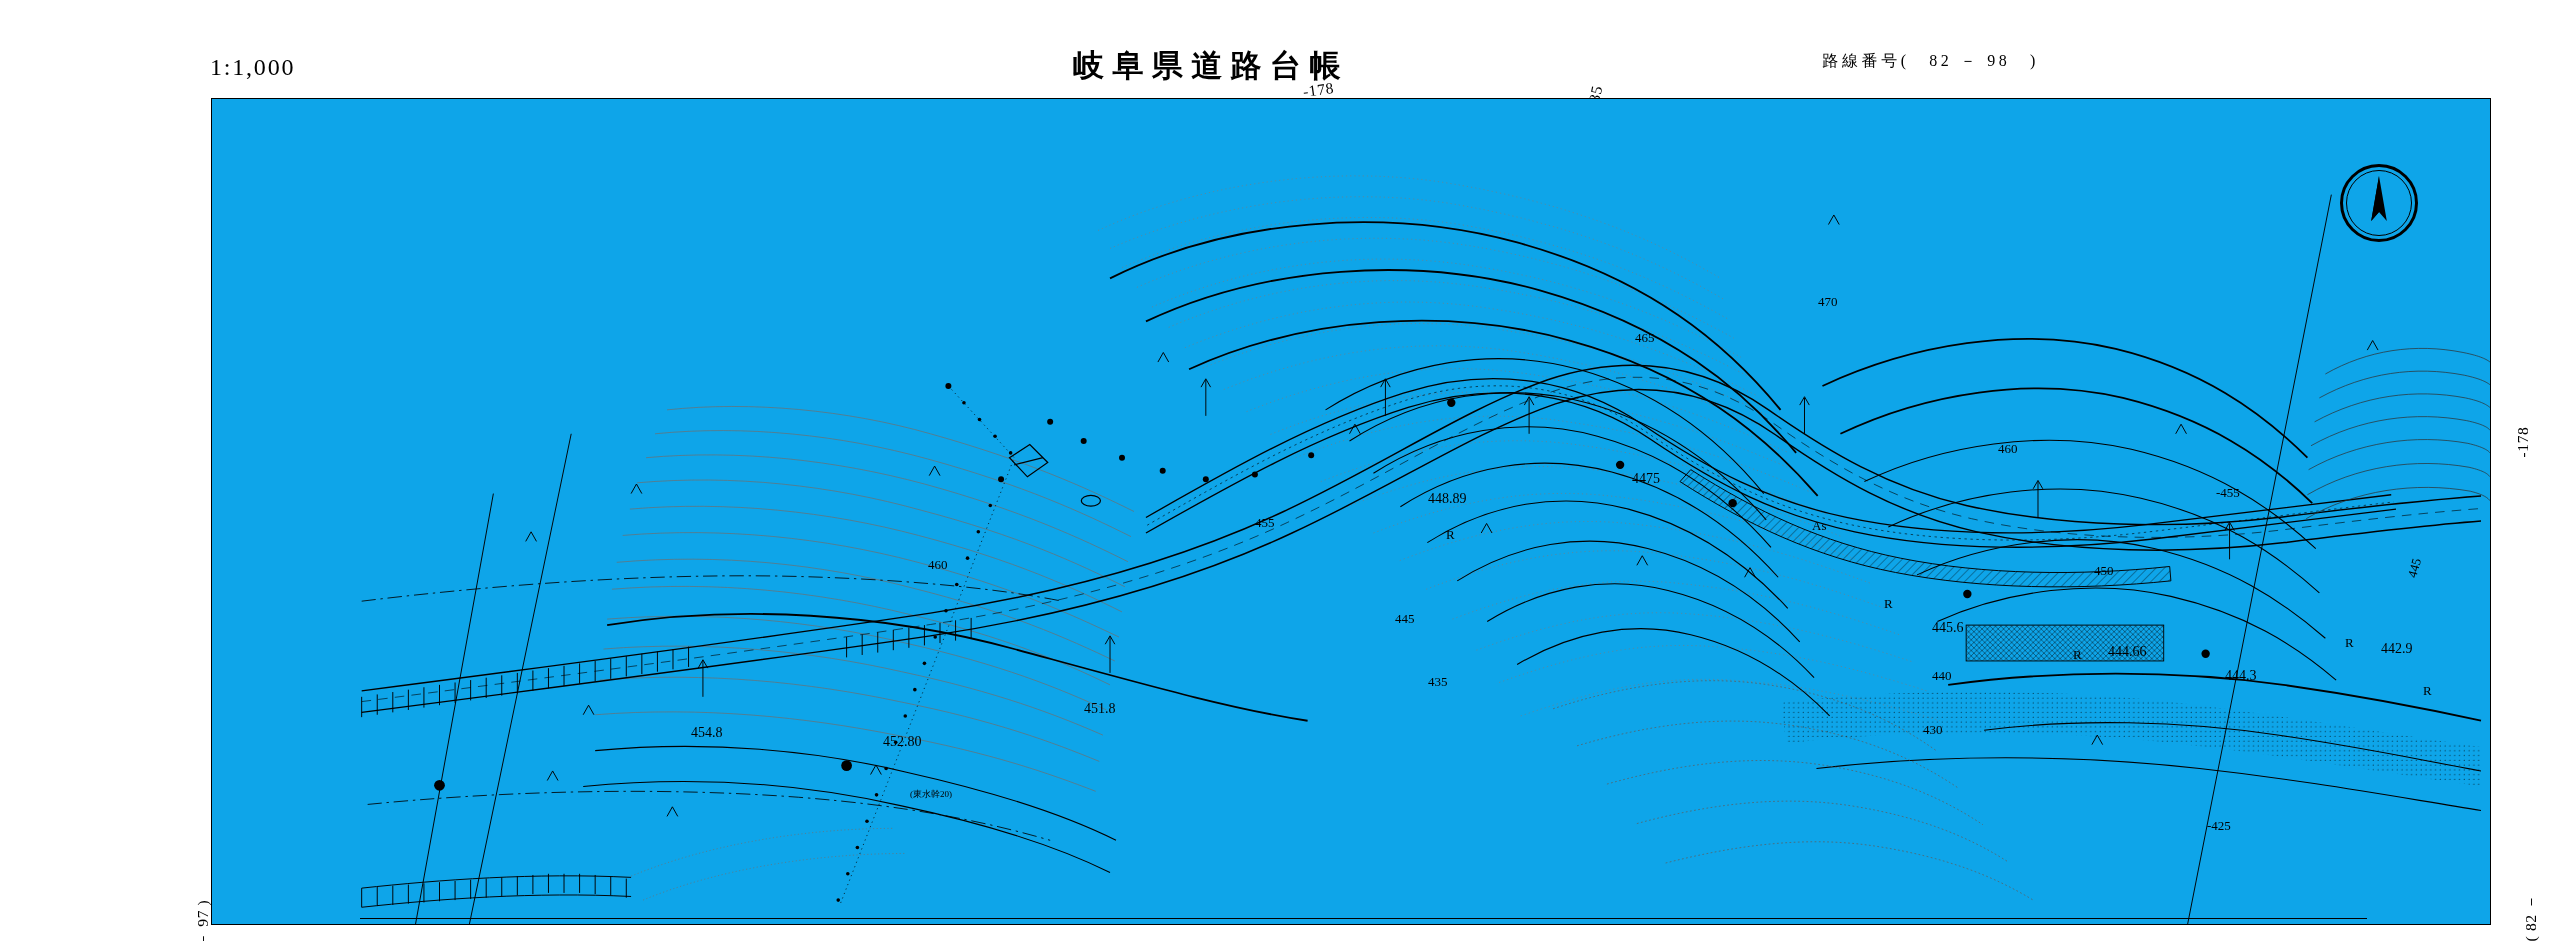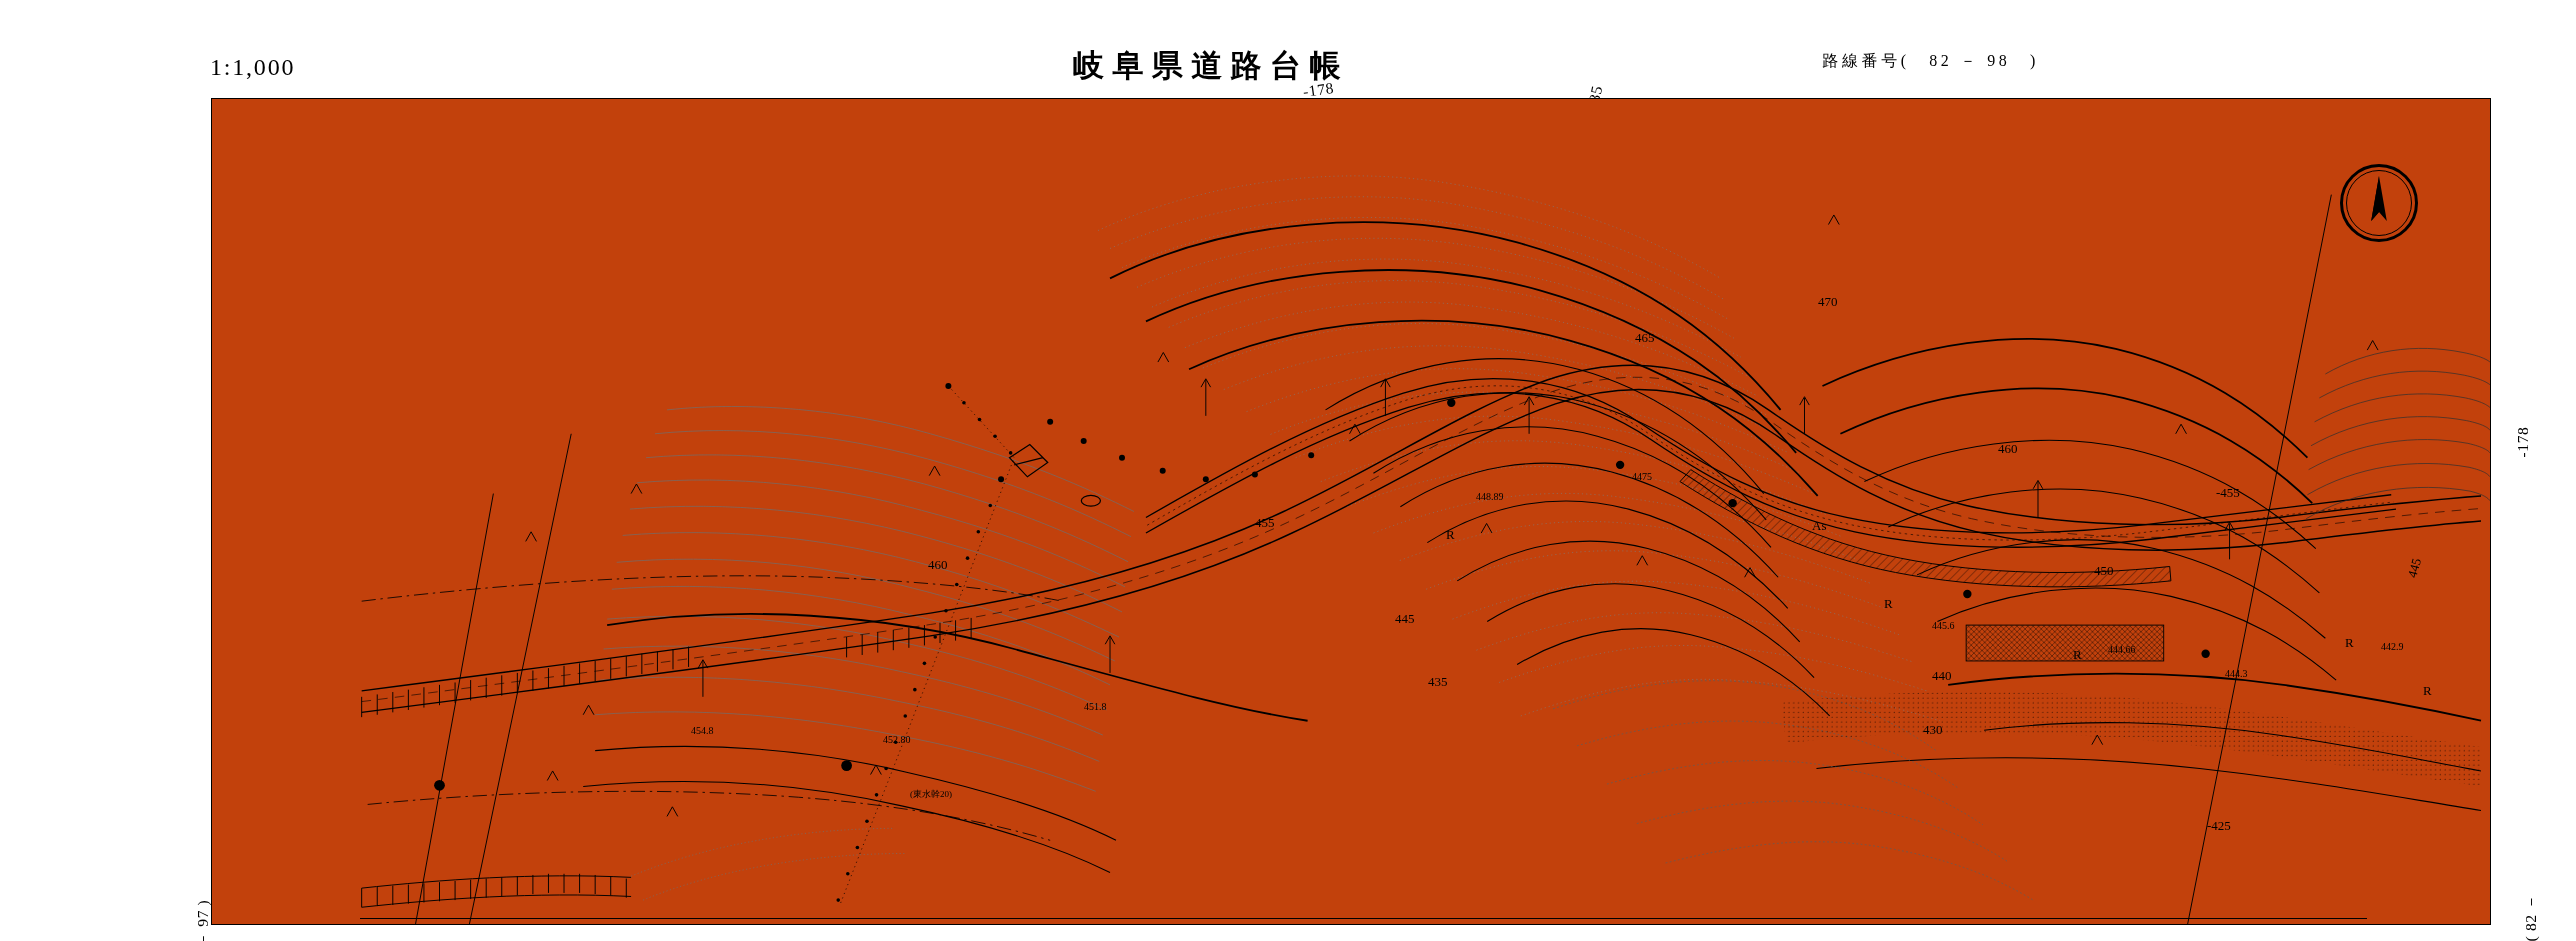--- a/index.html
+++ b/index.html
@@ -54,21 +54,21 @@
   
   .map-frame {
     position: absolute;
     left: 211px;
     top: 84px;
     width: 2280px;
     height: 827px;
     border: 1.8px solid #000;
     box-sizing: border-box;
     overflow: hidden;
-    background: #c2410c;
+    background: #0ea5e9;
   }
   .inner-bottom-line {
     position: absolute;
     left: 360px;
     top: 904px;
     width: 2007px;
     height: 0;
     border-top: 1.2px solid #000;
   }
   
@@ -112,21 +112,21 @@
     height: 100%;
   }
   
   .anno {
     position: absolute;
     font-size: 13px;
     font-family: "Liberation Serif", serif;
     white-space: nowrap;
     color: #000;
   }
-  .anno.small { font-size: 10px; }
+  .anno.small { font-size: 14px; }
   .anno.tiny  { font-size: 9px; }
 </style>
 </head>
 <body>
 
 <div class="sheet">
 
   <div class="scale-label">1:1,000</div>
   <div class="sheet-title">岐阜県道路台帳</div>
   <div class="route-number">路線番号(　82 － 98　)</div>
@@ -381,21 +381,21 @@
     <div class="anno" style="left:2193px;top:461px;transform:rotate(-75deg);">445</div>
     <div class="anno" style="left:1720px;top:569px;">440</div>
     <div class="anno" style="left:1711px;top:623px;">430</div>
     <div class="anno" style="left:1995px;top:719px;">-425</div>
     <div class="anno" style="left:716px;top:458px;">460</div>
     <div class="anno" style="left:1043px;top:416px;">455</div>
     <div class="anno" style="left:1183px;top:512px;">445</div>
     <div class="anno" style="left:1216px;top:575px;">435</div>
 
     <div class="anno small" style="left:1420px;top:372px;">4475</div>
-    <div class="anno small" style="left:1216px;top:392px;margin-left:48px;">448.89</div>
+    <div class="anno small" style="left:1216px;top:392px;">448.89</div>
     <div class="anno small" style="left:1720px;top:521px;">445.6</div>
     <div class="anno small" style="left:1896px;top:545px;">444.66</div>
     <div class="anno small" style="left:2013px;top:569px;">444.3</div>
     <div class="anno small" style="left:2169px;top:542px;">442.9</div>
     <div class="anno small" style="left:872px;top:602px;">451.8</div>
     <div class="anno small" style="left:479px;top:626px;">454.8</div>
     <div class="anno small" style="left:671px;top:635px;">452.80</div>
 
     <div class="anno" style="left:1600px;top:419px;">As</div>
     <div class="anno" style="left:1234px;top:428px;">R</div>

